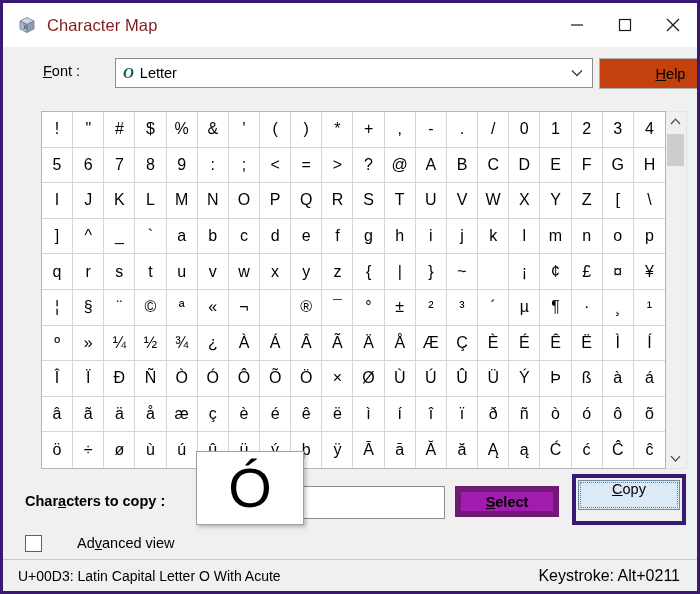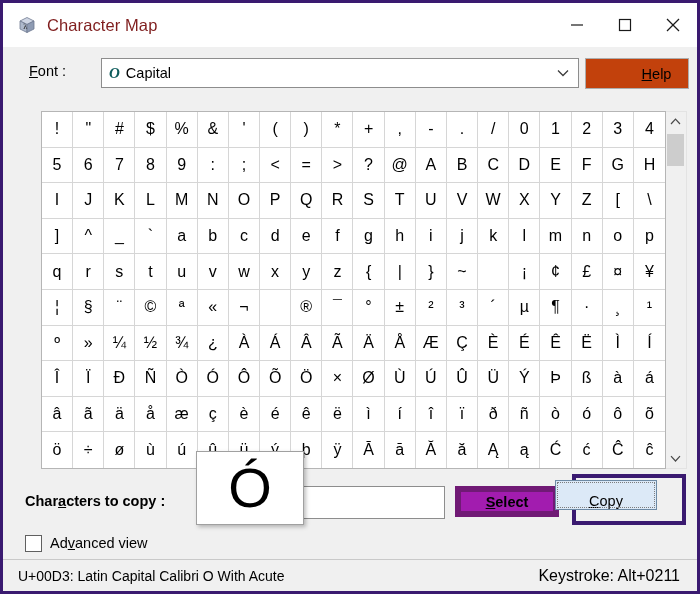--- a/index.html
+++ b/index.html
@@ -43,21 +43,21 @@
   .winbtn {
     width: 48px; height: 44px;
     display: flex; align-items: center; justify-content: center;
     flex: 0 0 auto;
   }
   .winbtn svg { display: block; }
 
   
   #font-row {
     position: absolute;
-    left: 4px; top: 44px;
+    left: 18px; top: 44px;
     width: 620px; height: 52px;
   }
   #font-label {
     position: absolute;
     left: 22px; top: 16px;
     font-size: 14.5px;
     color: #000;
   }
   #font-combo {
     position: absolute;
@@ -204,36 +204,36 @@
   }
   #copy-annot {
     position: absolute;
     left: 569px; top: 471px;
     width: 114px; height: 51px;
     border: 4px solid #3a1a70;
     z-index: 15;
   }
   #copy-button {
     position: absolute;
-    left: 552px; top: 477px;
+    left: 575px; top: 477px;
     width: 102px; height: 30px;
     background: #dce9f7;
     border: 1px solid #6d8aa5;
     outline: 1px dotted #7d7d7d;
     outline-offset: -3px;
-    display: flex; align-items: flex-end; justify-content: center;
+    display: flex; align-items: flex-start; justify-content: center;
     font-size: 14.5px; color: #000;
     z-index: 16;
   }
 
   #advanced-row {
     position: absolute;
     left: 0; top: 524px;
     width: 640px; height: 32px;
-    display: flex; align-items: center;
+    display: flex; align-items: center; gap: 27px;
   }
   #adv-checkbox {
     margin-left: 22px;
     width: 17px; height: 17px;
     background: #fff;
     border: 1px solid #606060;
     flex: 0 0 auto;
   }
   #adv-label {
     margin-left: 8px;
@@ -291,21 +291,21 @@
           <line x1="2" y1="2" x2="14" y2="14" stroke="#1a1a1a" stroke-width="1.3"></line>
           <line x1="14" y1="2" x2="2" y2="14" stroke="#1a1a1a" stroke-width="1.3"></line>
         </svg>
     </span>
   </div>
 
   <div id="font-row">
     <span id="font-label"><span class="u">F</span>ont :</span>
     <div id="font-combo">
       <span id="otf-icon">O</span>
-      <span id="font-name">Capital</span>
+      <span id="font-name">Letter</span>
       <span id="font-arrow">
         <svg width="12" height="8" viewBox="0 0 12 8">
             <polyline points="1,1.5 6,6.5 11,1.5" fill="none" stroke="#3c3c3c" stroke-width="1.3"></polyline>
           </svg>
       </span>
     </div>
     <div id="help-button">
       <span><span class="u">H</span>elp</span>
     </div>
   </div>
@@ -543,17 +543,17 @@
   <div id="copy-button">
     <span><span class="u">C</span>opy</span>
   </div>
 
   <div id="advanced-row">
     <span id="adv-checkbox"></span>
     <span id="adv-label">Ad<span class="u">v</span>anced view</span>
   </div>
 
   <div id="statusbar">
-    <span id="status-left">U+00D3: Latin Capital Calibri O With Acute</span>
+    <span id="status-left">U+00D3: Latin Capital Letter O With Acute</span>
     <span id="status-right">Keystroke: Alt+0211</span>
   </div>
 
 </div>
 
 </body></html>

